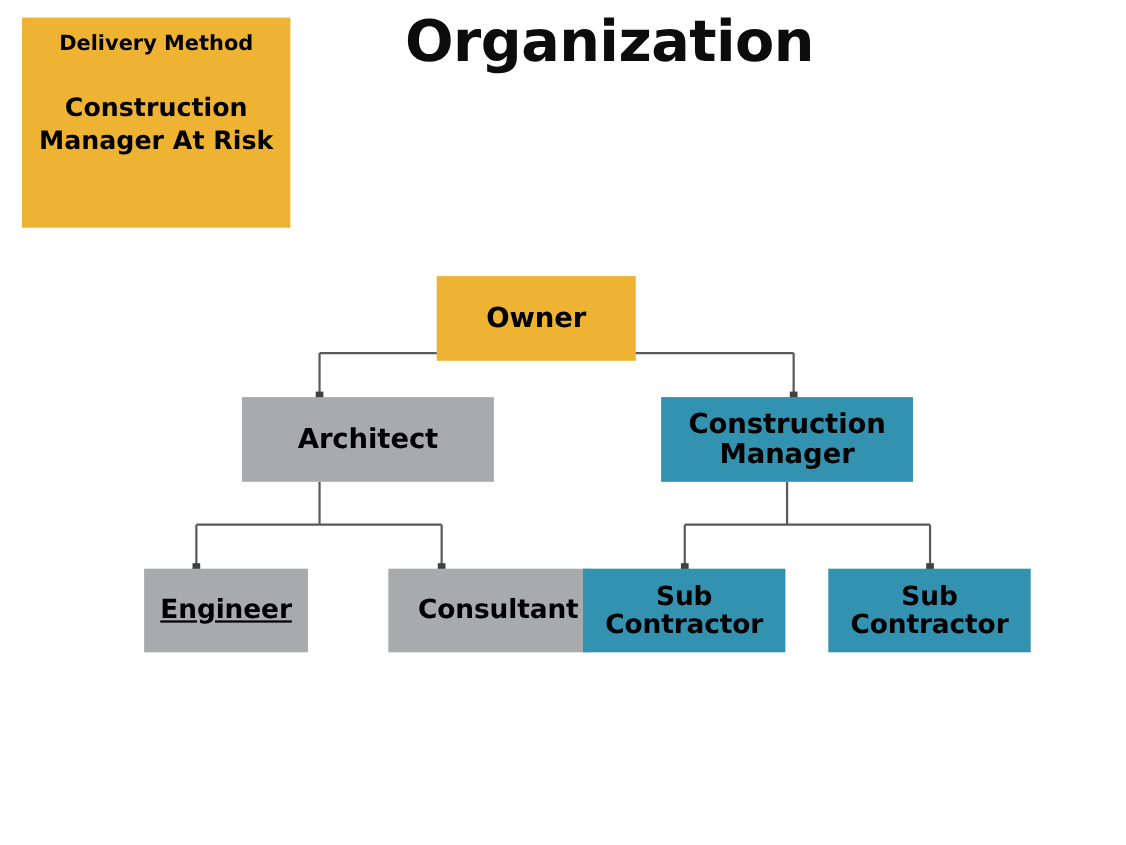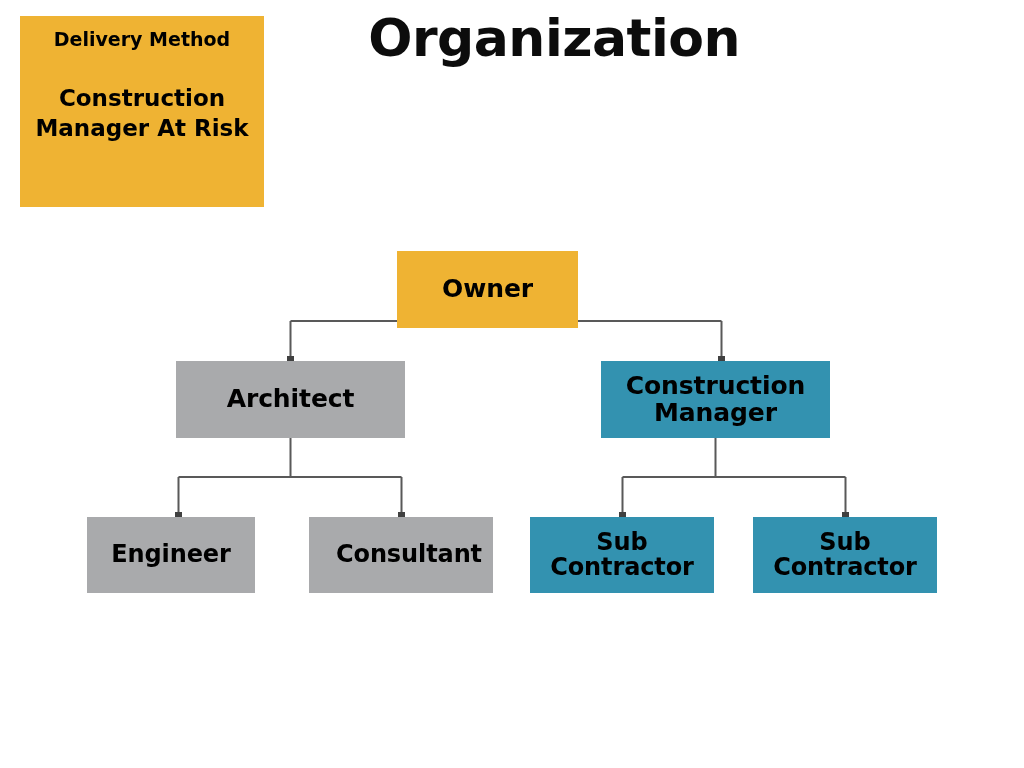--- a/index.html
+++ b/index.html
@@ -45,21 +45,21 @@
     color: #000000;
     font-weight: bold;
     line-height: 1.06;
     box-sizing: border-box;
     white-space: pre-line;
     letter-spacing: -0.1px;
   }
 
   
   .fill-amber { background: #efb333; }
-  .fill-gray  { background: #a9aaac; }
+  .fill-gray  { background: #a9aaac; margin-left: 44px; }
   .fill-teal  { background: #3392b0; }
 
   
   #page-title {
     position: absolute;
     z-index: 2;
     left: 300px;
     top: 8px;
     width: 440px;
     text-align: right;
@@ -137,21 +137,21 @@
 Manager At Risk</div>
   </div>
 
   <div class="node fill-amber node-lg" style="left:397px; top:215px; width:181px; height:77px;margin-top:36px;">Owner</div>
 
   <div class="node fill-gray node-lg" style="left:176px; top:361px; width:229px; height:77px;">Architect</div>
 
   <div class="node fill-teal node-lg" style="left:601px; top:361px; width:229px; height:77px;">Construction
 Manager</div>
 
-  <div class="node fill-gray node-md" style="left:87px; top:517px; width:168px; height:76px;">Engineer</div>
+  <div class="node fill-gray node-md" style="left:87px; top:517px; width:149px; height:76px;text-decoration:underline;">Engineer</div>
 
   <div class="node fill-gray node-md" style="left:309px; top:517px; width:184px; height:76px;padding-left:16px;">Consultant</div>
 
   <div class="node fill-teal node-md" style="left:530px; top:517px; width:184px; height:76px;">Sub
 Contractor</div>
 
   <div class="node fill-teal node-md" style="left:753px; top:517px; width:184px; height:76px;">Sub
 Contractor</div>
 
 </div>

